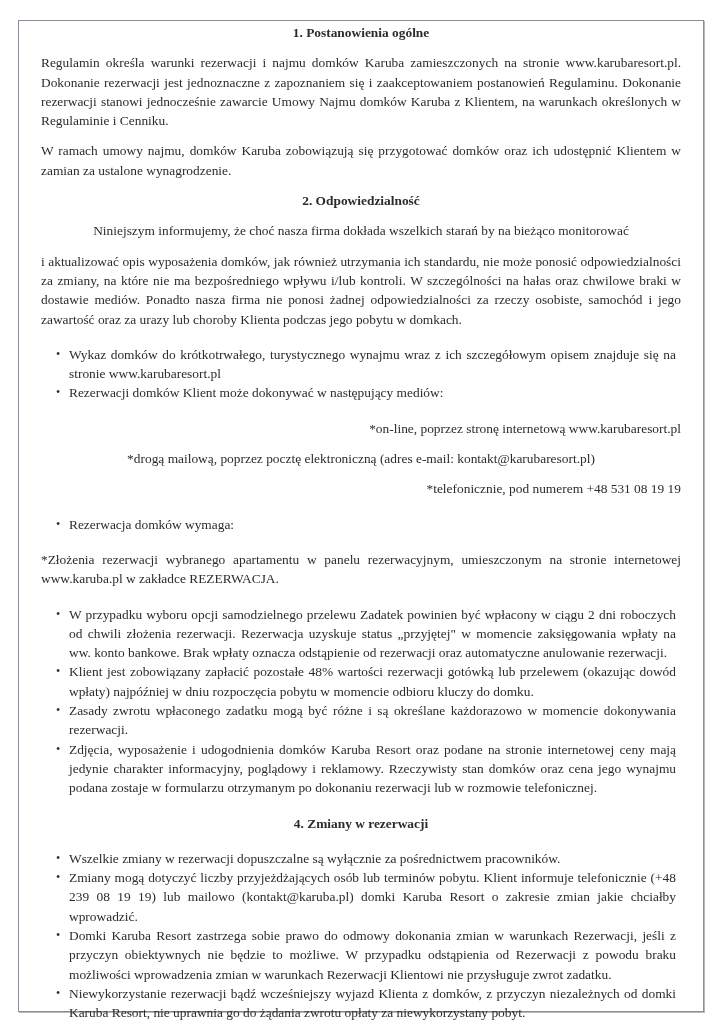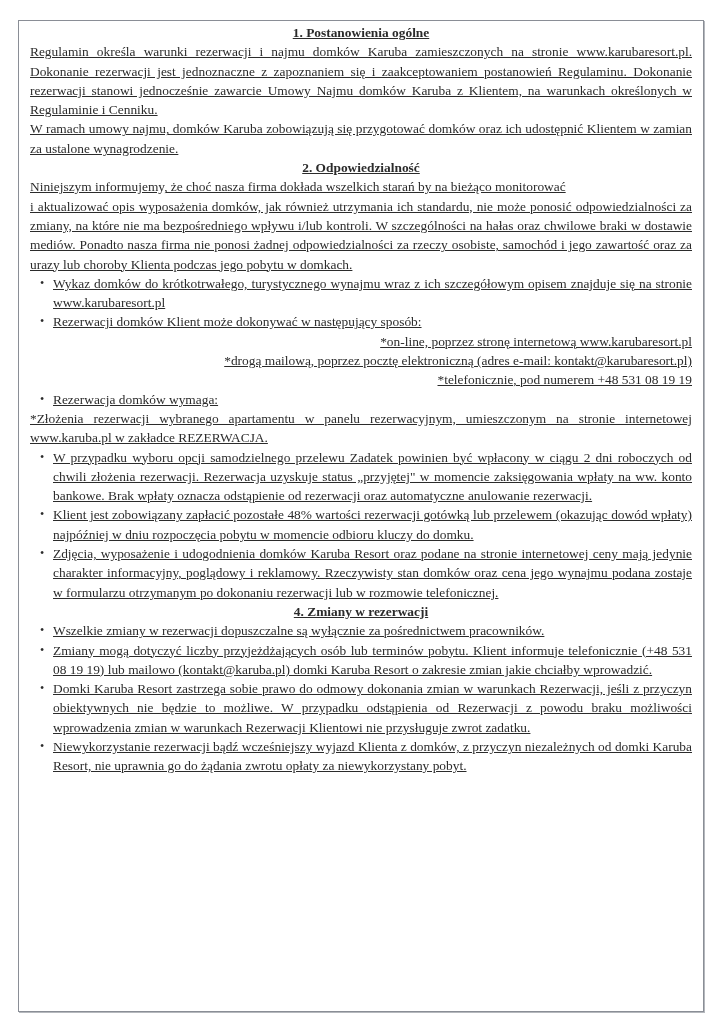--- a/index.html
+++ b/index.html
@@ -9,62 +9,62 @@
     left: 18px; top: 20px;
     width: 686px; height: 992px;
     border: 1px solid #8a8e96;
     box-shadow: 1px 1px 0 #b5b8bd;
     box-sizing: border-box;
     padding: 2px 11px 0 11px;
     font-family: "Liberation Serif", "DejaVu Serif", serif;
     font-size: 13.4px;
     line-height: 19.3px;
     color: #2b2b2b;
-    text-decoration: underline;
   }
   .h { text-align: center; font-weight: bold; margin: 0; }
-  p { margin: 0; text-align: justify; }
-  ul { margin: 0; padding: 0 0 0 23px; list-style: none; }
+  p { margin: 11px; text-align: justify; }
+  ul { margin: 16px; padding: 0 0 0 23px; list-style: none; }
   li { position: relative; text-align: justify; }
   li::before {
     content: "\2022";
     position: absolute; left: -13px; top: 0;
     font-size: 12px;
   }
 </style>
 </head>
 <body>
 
 <div class="doc">
 
   <div class="h">1. Postanowienia ogólne</div>
   <p>Regulamin określa warunki rezerwacji i najmu domków Karuba zamieszczonych na stronie www.karubaresort.pl. Dokonanie rezerwacji jest jednoznaczne z zapoznaniem się i zaakceptowaniem postanowień Regulaminu. Dokonanie rezerwacji stanowi jednocześnie zawarcie Umowy Najmu domków Karuba z Klientem, na warunkach określonych w Regulaminie i Cenniku.</p>
   <p>W ramach umowy najmu, domków Karuba zobowiązują się przygotować domków oraz ich udostępnić Klientem w zamian za ustalone wynagrodzenie.</p>
 
   <div class="h">2. Odpowiedzialność</div>
-  <p style="text-align:left">Niniejszym informujemy, że choć nasza firma dokłada wszelkich starań by na bieżąco monitorować</p>
+  <p style="text-align:center">Niniejszym informujemy, że choć nasza firma dokłada wszelkich starań by na bieżąco monitorować</p>
   <p>i aktualizować opis wyposażenia domków, jak również utrzymania ich standardu, nie może ponosić odpowiedzialności za zmiany, na które nie ma bezpośredniego wpływu i/lub kontroli. W szczególności na hałas oraz chwilowe braki w dostawie mediów. Ponadto nasza firma nie ponosi żadnej odpowiedzialności za rzeczy osobiste, samochód i jego zawartość oraz za urazy lub choroby Klienta podczas jego pobytu w domkach.</p>
 
   <ul>
     <li>Wykaz domków do krótkotrwałego, turystycznego wynajmu wraz z ich szczegółowym opisem znajduje się na stronie www.karubaresort.pl</li>
-    <li>Rezerwacji domków Klient może dokonywać w następujący sposób:</li>
+    <li>Rezerwacji domków Klient może dokonywać w następujący mediów:</li>
   </ul>
   <p style="text-align:right">*on-line, poprzez stronę internetową www.karubaresort.pl</p>
-  <p style="text-align:right">*drogą mailową, poprzez pocztę elektroniczną (adres e-mail: kontakt@karubaresort.pl)</p>
+  <p style="text-align:center">*drogą mailową, poprzez pocztę elektroniczną (adres e-mail: kontakt@karubaresort.pl)</p>
   <p style="text-align:right">*telefonicznie, pod numerem +48 531 08 19 19</p>
   <ul>
     <li>Rezerwacja domków wymaga:</li>
   </ul>
   <p>*Złożenia rezerwacji wybranego apartamentu w panelu rezerwacyjnym, umieszczonym na stronie internetowej www.karuba.pl w zakładce REZERWACJA.</p>
   <ul>
     <li>W przypadku wyboru opcji samodzielnego przelewu Zadatek powinien być wpłacony w ciągu 2 dni roboczych od chwili złożenia rezerwacji. Rezerwacja uzyskuje status „przyjętej" w momencie zaksięgowania wpłaty na ww. konto bankowe. Brak wpłaty oznacza odstąpienie od rezerwacji oraz automatyczne anulowanie rezerwacji.</li>
     <li>Klient jest zobowiązany zapłacić pozostałe 48% wartości rezerwacji gotówką lub przelewem (okazując dowód wpłaty) najpóźniej w dniu rozpoczęcia pobytu w momencie odbioru kluczy do domku.</li>
+    <li>Zasady zwrotu wpłaconego zadatku mogą być różne i są określane każdorazowo w momencie dokonywania rezerwacji.</li>
     <li>Zdjęcia, wyposażenie i udogodnienia domków Karuba Resort oraz podane na stronie internetowej ceny mają jedynie charakter informacyjny, poglądowy i reklamowy. Rzeczywisty stan domków oraz cena jego wynajmu podana zostaje w formularzu otrzymanym po dokonaniu rezerwacji lub w rozmowie telefonicznej.</li>
   </ul>
 
   <div class="h">4. Zmiany w rezerwacji</div>
   <ul>
     <li>Wszelkie zmiany w rezerwacji dopuszczalne są wyłącznie za pośrednictwem pracowników.</li>
-    <li>Zmiany mogą dotyczyć liczby przyjeżdżających osób lub terminów pobytu. Klient informuje telefonicznie (+48 531 08 19 19) lub mailowo (kontakt@karuba.pl) domki Karuba Resort  o zakresie zmian jakie chciałby wprowadzić.</li>
+    <li>Zmiany mogą dotyczyć liczby przyjeżdżających osób lub terminów pobytu. Klient informuje telefonicznie (+48 239 08 19 19) lub mailowo (kontakt@karuba.pl) domki Karuba Resort  o zakresie zmian jakie chciałby wprowadzić.</li>
     <li>Domki Karuba Resort zastrzega sobie prawo do odmowy dokonania zmian w warunkach Rezerwacji, jeśli z przyczyn obiektywnych nie będzie to możliwe. W przypadku odstąpienia od Rezerwacji z powodu braku możliwości wprowadzenia zmian w warunkach Rezerwacji Klientowi nie przysługuje zwrot zadatku.</li>
     <li>Niewykorzystanie rezerwacji bądź wcześniejszy wyjazd Klienta z domków, z przyczyn niezależnych od domki Karuba Resort, nie uprawnia go do żądania zwrotu opłaty za niewykorzystany pobyt.</li>
   </ul>
 </div>
 
 </body></html>

